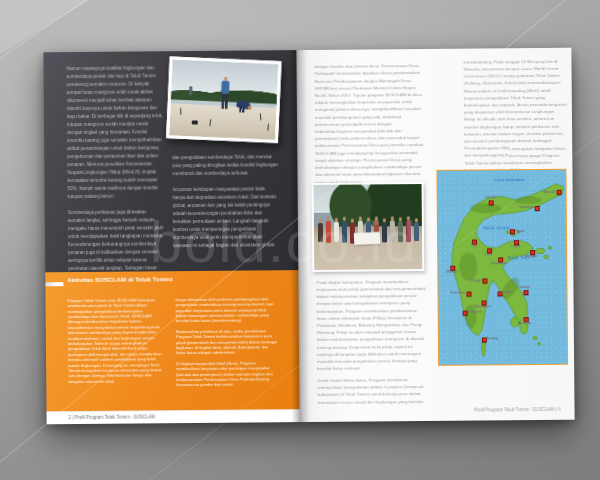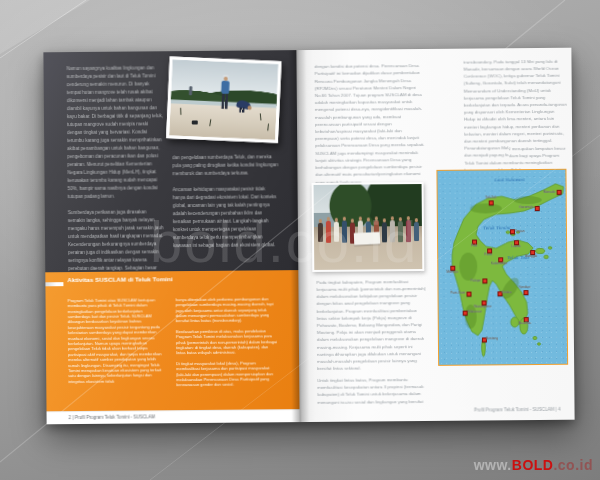--- a/index.html
+++ b/index.html
@@ -389,21 +389,18 @@
 
       <div class="footer-right">
         <div class="sc"><span>Profil Program Teluk Tomini - SUSCLAM | 4</span></div>
       </div>
     </div>
 
     <div class="spine"></div>
   </div>
 
   <div class="watermark-center">bold.co.id</div>
-  <div class="corner-credit">
-    <span class="cc-www">www.</span><span class="cc-bold">BOLD</span><span class="cc-domain">.co.id</span>
-  </div>
   <svg class="streaks" width="600" height="480">
     <line x1="0" y1="462" x2="565" y2="0" stroke="rgba(255,255,255,0.20)" stroke-width="1.2"></line>
     <line x1="150" y1="480" x2="600" y2="135" stroke="rgba(255,255,255,0.14)" stroke-width="1"></line>
     <line x1="0" y1="58" x2="86" y2="0" stroke="rgba(255,255,255,0.30)" stroke-width="1"></line>
   </svg>
 </div>
 
 </body></html>

